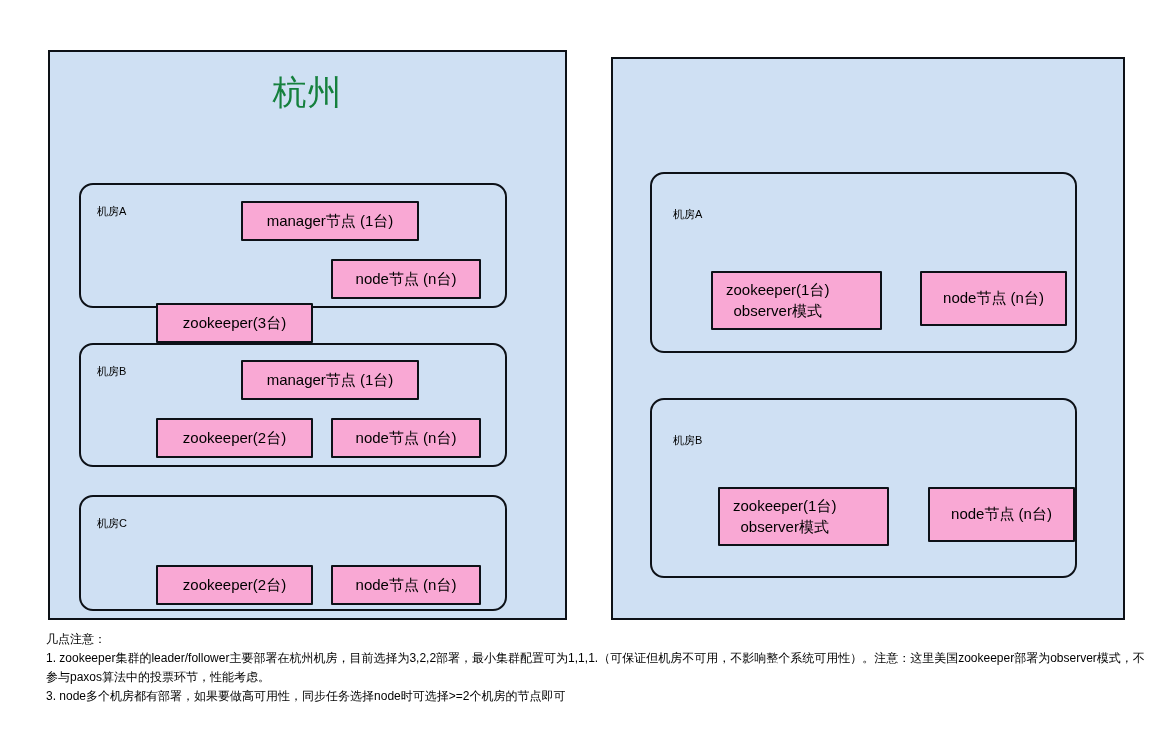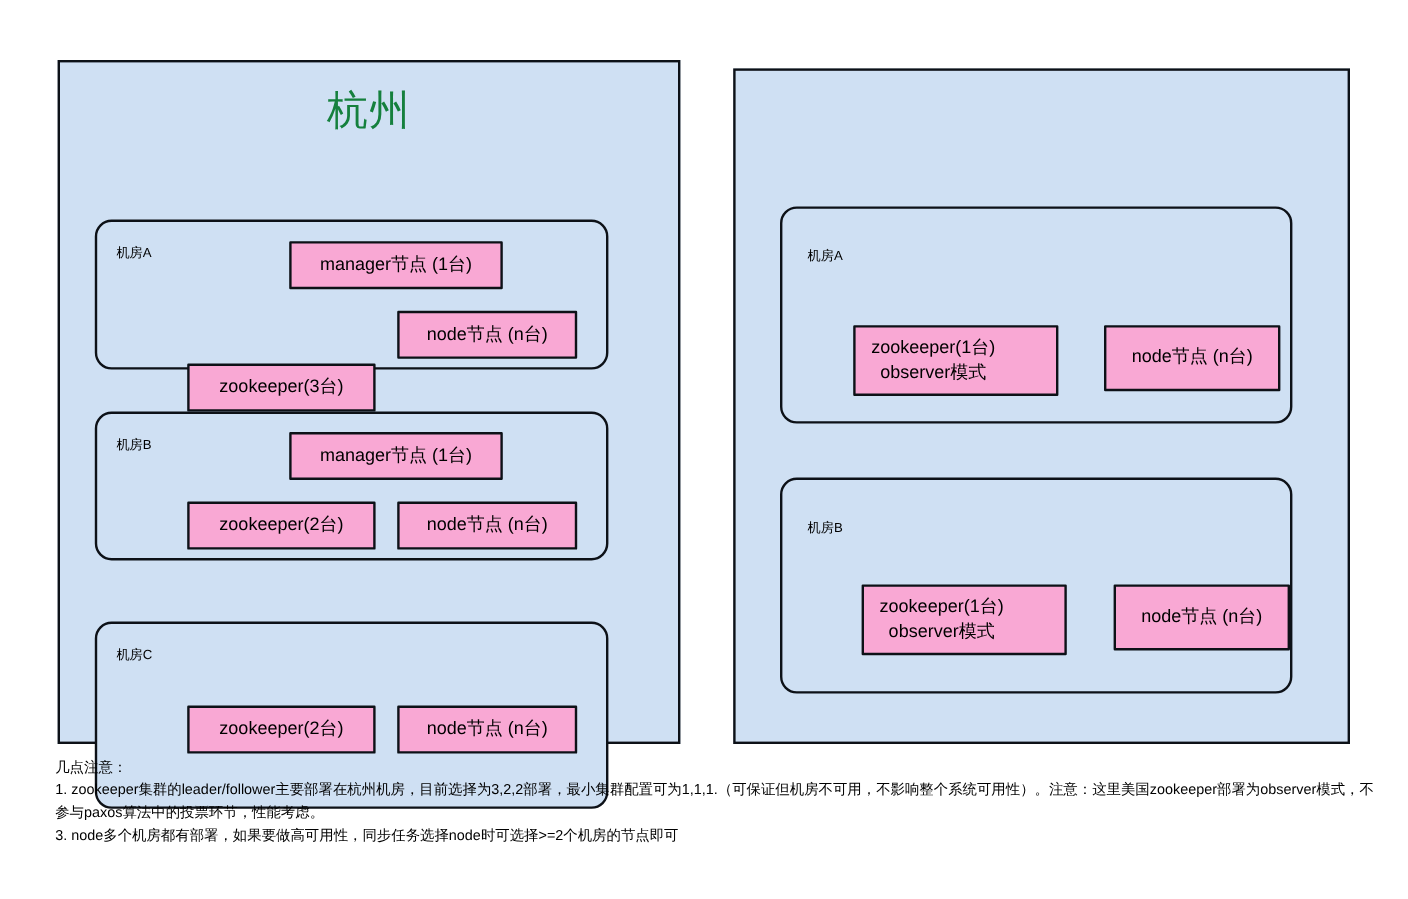--- a/index.html
+++ b/index.html
@@ -93,21 +93,21 @@
   }
   .nodebox.two-line {
     justify-content: flex-start;
     text-align: center;
     padding-left: 13px;
   }
 
   
   #dc-hz-a { left: 29px; top: 131px; width: 428px; height: 125px; }
   #dc-hz-b { left: 29px; top: 291px; width: 428px; height: 124px; }
-  #dc-hz-c { left: 29px; top: 466px; width: 428px; height: 156px; }
+  #dc-hz-c { left: 29px; top: 443px; width: 428px; height: 116px; }
   #dc-hz-a .dc-label,
   #dc-hz-b .dc-label,
   #dc-hz-c .dc-label { left: 16px; top: 21px; }
 
   
   #box-hz-a-manager { left: 160px; top: 16px;  width: 178px; height: 40px; }
   #box-hz-a-zk      { left: 75px;  top: 74px;  width: 157px; height: 40px; margin-top: 44px; }
   #box-hz-a-node    { left: 250px; top: 74px;  width: 150px; height: 40px; }
 
   

